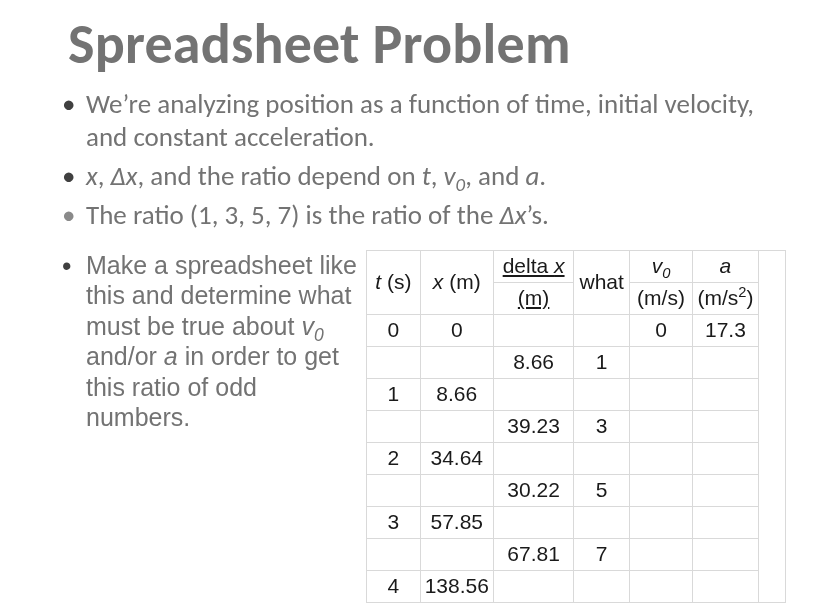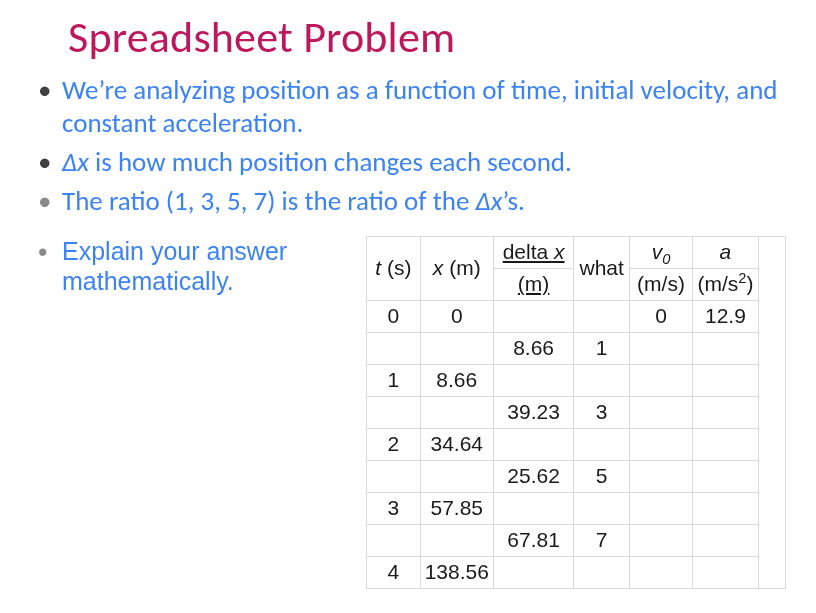--- a/index.html
+++ b/index.html
@@ -14,38 +14,39 @@
   }
   .slide {
     position: relative;
     width: 816px;
     height: 613px;
     box-sizing: border-box;
     padding: 10px 30px 0 30px;
   }
   .title {
     font-family: "Calibri Light", "Calibri", "Segoe UI Light", Arial, sans-serif;
-    font-size: 44px;
-    font-weight: 400;
-    color: #be185d;
+    font-size: 56px;
+    font-weight: 700;
+    color: #737373;
     margin: 0 0 10px 38px;
     letter-spacing: 0.2px;
   }
   ul.bullets {
     margin: 0;
     padding: 0 0 0 28px;
     list-style: none;
   }
   ul.bullets > li {
     position: relative;
     font-size: 27px;
     line-height: 1.22;
-    color: #3b82f6;
+    color: #737373;
     margin-bottom: 6px;
     padding-left: 4px;
+    margin-left: 24px;
   }
   ul.bullets > li::before {
     content: "•";
     position: absolute;
     left: -20px;
     top: 0;
     color: #404040;
     font-size: 27px;
   }
   .gray { color: #8a8a8a; }
@@ -104,31 +105,33 @@
 </head>
 <body>
 
 <div class="slide">
 
   <h1 class="title">Spreadsheet Problem</h1>
 
   <ul class="bullets">
     <li>We’re analyzing position as a function of time, initial velocity, and constant acceleration.</li>
     <li>
-      <span class="ital">Δx</span><span> is how  much position changes each second.</span>
+      <span class="ital">x</span><span>, </span><span class="ital">Δx</span><span>, and the ratio depend on </span><span class="ital">t</span><span>, </span><span class="ital"><span>v</span><span class="sub">0</span></span><span>, and  </span><span class="ital">a</span><span>.</span>
     </li>
     <li class="gray">
       <span>The ratio (1, 3, 5, 7) is the ratio of the  </span><span class="ital">Δx</span><span>’s.</span>
     </li>
   </ul>
 
   <div class="lower">
     <div class="lower-left">
       <ul class="bullets">
-        <li class="gray">Explain your answer mathematically.</li>
+        <li>
+          <span>Make a spreadsheet like this and determine what must be true about  </span><span class="ital"><span>v</span><span class="sub">0</span></span><span> and/or </span><span class="ital">a</span><span> in order to get this ratio of odd numbers.</span>
+        </li>
       </ul>
     </div>
 
     <div class="lower-right">
       <table class="sheet">
 
         <tbody>
             <tr class="hdr">
           <td class="c-t" rowspan="2"><span class="ital">t</span><span> (s)</span></td>
           <td class="c-x" rowspan="2"><span class="ital">x</span><span> (m)</span></td>
@@ -144,21 +147,21 @@
           <td class="c-v0">(m/s)</td>
           <td class="c-a"><span>(m/s</span><span class="sup">2</span><span>)</span></td>
         </tr>
 
         <tr>
           <td>0</td>
           <td>0</td>
           <td class="blank"></td>
           <td class="blank"></td>
           <td>0</td>
-          <td>12.9</td>
+          <td>17.3</td>
         </tr>
 
         <tr>
           <td class="blank"></td>
           <td class="blank"></td>
           <td>8.66</td>
           <td>1</td>
           <td class="blank"></td>
           <td class="blank"></td>
         </tr>
@@ -186,21 +189,21 @@
           <td>34.64</td>
           <td class="blank"></td>
           <td class="blank"></td>
           <td class="blank"></td>
           <td class="blank"></td>
         </tr>
 
         <tr>
           <td class="blank"></td>
           <td class="blank"></td>
-          <td>25.62</td>
+          <td>30.22</td>
           <td>5</td>
           <td class="blank"></td>
           <td class="blank"></td>
         </tr>
 
         <tr>
           <td>3</td>
           <td>57.85</td>
           <td class="blank"></td>
           <td class="blank"></td>

